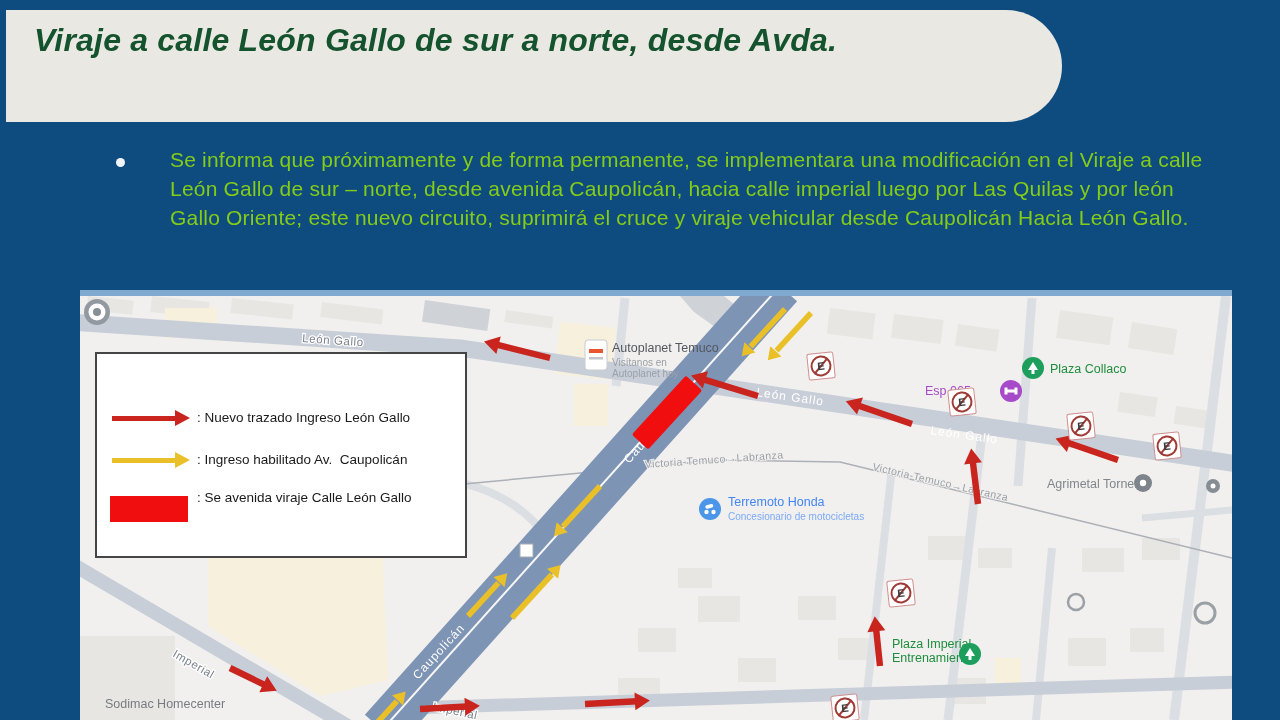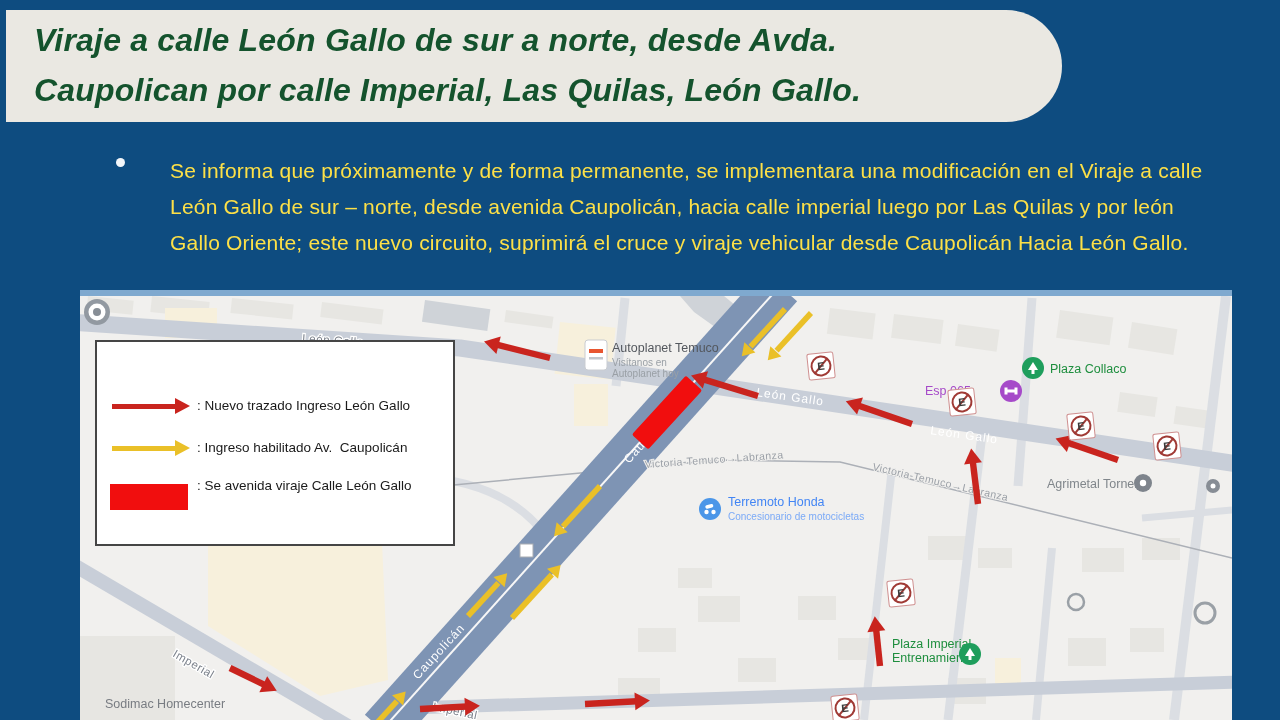--- a/index.html
+++ b/index.html
@@ -12,21 +12,21 @@
           background:#EAE8E2;border-radius:0 56px 56px 0;}
   .banner .l{position:absolute;left:16px;font-style:italic;font-weight:bold;
              font-size:32px;letter-spacing:.2px;color:#14532d;white-space:nowrap;margin-left:12px;}
   .banner .l1{top:12px;}
   .banner .l2{top:62px;}
 
   
   .bullet-dot{position:absolute;left:116px;top:158px;width:9px;height:9px;
               border-radius:50%;background:#F2F6FA;}
   .bullet-text{position:absolute;left:170px;top:145px;width:1040px;
-               font-size:21px;line-height:36px;letter-spacing:.2px;color:#fde047;margin-top:8px;}
+               font-size:21px;line-height:29px;letter-spacing:.2px;color:#84cc16;}
 
   
   .map-topline{position:absolute;left:80px;top:290px;width:1152px;height:6px;background:#7FA9CF;}
   .map{position:absolute;left:80px;top:296px;width:1152px;height:424px;
        background:#F1F0EE;overflow:hidden;}
   .map svg{position:absolute;left:0;top:0;}
 
   
   .bld{fill:#E7E6E2;}
   .bld2{fill:#CFD3D8;}
@@ -43,40 +43,39 @@
   .poi-sub{font-size:10px;}
   .arr.red rect,.arr.red path{fill:#C9241E;}
   .arr.yel rect,.arr.yel path{fill:#EAC028;}
   .supp{fill:#F10E0E;}
   .esq{fill:#FFFFFF;stroke:#CF8F8F;stroke-width:1;}
   .ecirc{fill:none;stroke:#A03A35;stroke-width:2;}
   .eslash{stroke:#A03A35;stroke-width:2;}
   .eletter{fill:#3A3A3A;font-size:11px;font-weight:bold;text-anchor:middle;}
 
   
-  .legend{position:absolute;left:15px;top:44px;width:356px;height:202px;
-          background:#FFFFFF;border:2.5px solid #454545;z-index:5;}
+  .legend{position:absolute;left:15px;top:56px;width:356px;height:202px;
+          background:#FFFFFF;border:2.5px solid #454545;z-index:5;padding-left:12px;}
   .lg-row{position:absolute;left:0;width:100%;height:26px;}
   .lg-r1{top:52px;} .lg-r2{top:94px;} .lg-r3{top:132px;}
   .lg-label{position:absolute;left:100px;top:4px;font-size:13.5px;color:#1A1A1A;white-space:pre;}
   .lg-arrow{position:absolute;left:15px;top:10px;width:64px;height:5px;}
   .lg-arrow .head{position:absolute;right:-14px;top:-6px;width:0;height:0;
                   border-left:15px solid transparent;border-top:8.5px solid transparent;border-bottom:8.5px solid transparent;}
   .lg-red{background:#C9241E;} .lg-red .head{border-left-color:#C9241E;}
   .lg-yel{background:#EAC028;} .lg-yel .head{border-left-color:#EAC028;}
   .lg-block{position:absolute;left:13px;top:142px;width:78px;height:26px;background:#F10E0E;}
 </style>
 </head>
 <body>
 
 <div class="stage">
 
   <div class="banner">
     <div class="l l1">Viraje a calle León Gallo de sur a norte, desde Avda.</div>
-    <div class="l l2">Caupolican por calle Imperial, Las Quilas, León Gallo.</div>
   </div>
 
   <div class="bullet-dot"></div>
   <div class="bullet-text">Se informa que próximamente y de forma permanente, se implementara una modificación en el Viraje a calle León Gallo de sur – norte, desde avenida Caupolicán, hacia calle imperial luego por Las Quilas y por león Gallo Oriente; este nuevo circuito, suprimirá el cruce y viraje vehicular desde Caupolicán Hacia León Gallo.</div>
 
   <div class="map-topline"></div>
   <div class="map">
 
     <svg width="1152" height="424" viewBox="0 0 1152 424">
 

